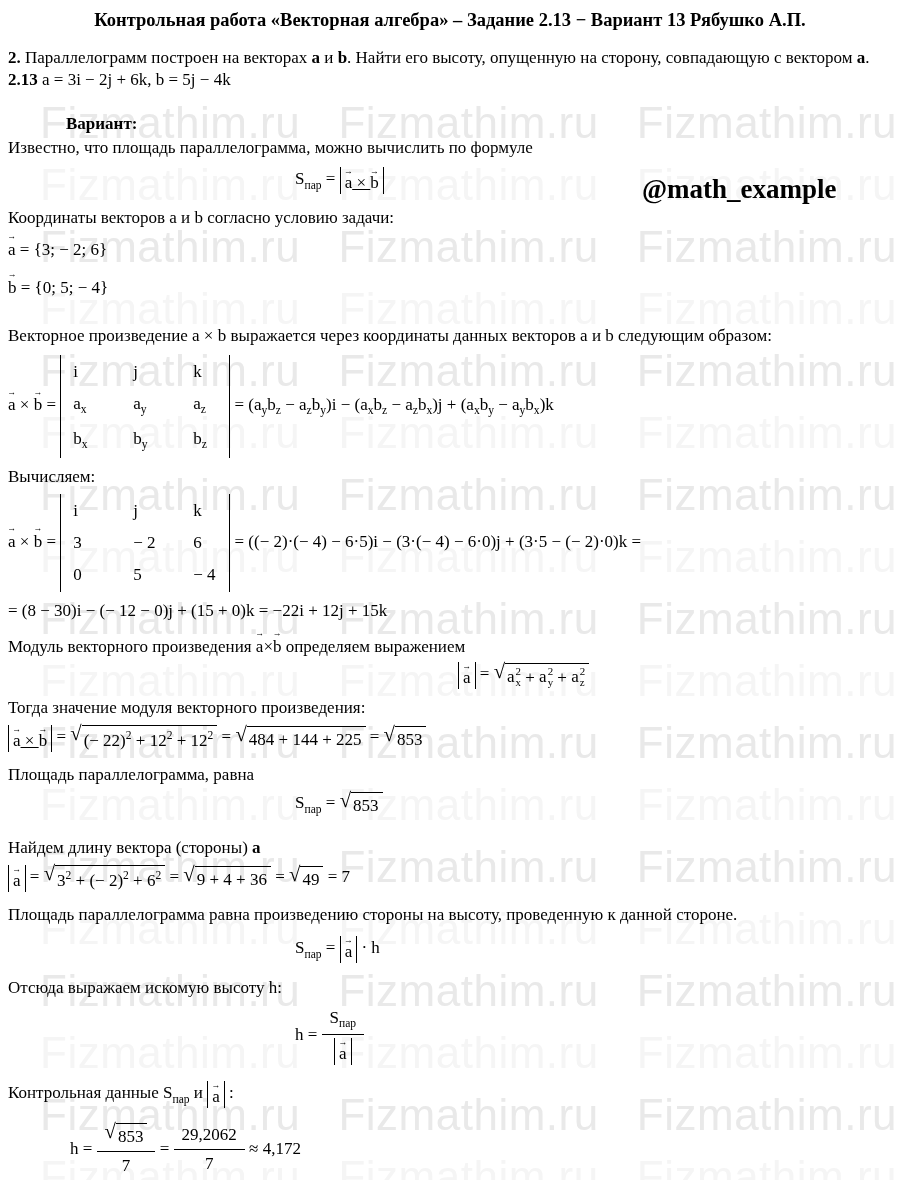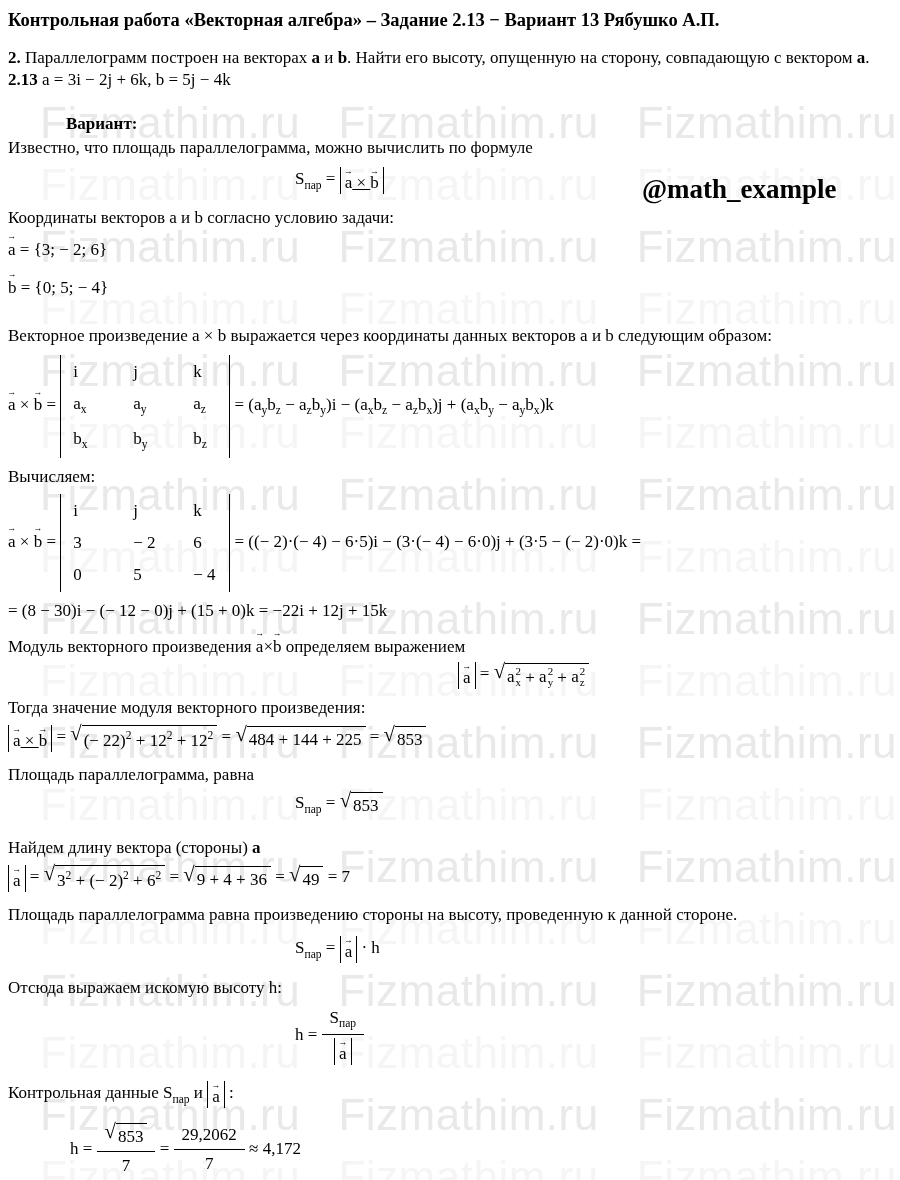--- a/index.html
+++ b/index.html
@@ -8,21 +8,21 @@
     position:relative; width:900px; height:1180px; overflow:hidden; background:#fff;
     font-family:"Liberation Serif","DejaVu Serif",serif; font-size:17px; color:#000;
   }
   .wm { position:absolute; inset:0; z-index:0; }
   .wmrow {
     position:absolute; left:40px; white-space:pre;
     font-family:"Liberation Sans","DejaVu Sans",sans-serif;
     font-size:44px; letter-spacing:.5px;
   }
   .content { position:relative; z-index:1; padding:8px 8px 0 8px; }
-  .title { font-size:18.5px; font-weight:700; text-align:left; margin:0; padding-top:2px; }
+  .title { font-size:18.5px; font-weight:700; text-align:center; margin:0; padding-top:2px; }
   p.body { margin:0; line-height:22px; }
   p.heading { font-weight:700; margin:0; line-height:22px; text-indent:58px; }
   .b { font-weight:700; }
   .fline { white-space:nowrap; line-height:1.3; }
   sub { font-size:.68em; }
   sup { font-size:.68em; }
   .vec { position:relative; display:inline-block; }
   .vec::after {
     content:"→"; position:absolute; left:50%; top:-.78em; transform:translateX(-50%);
     font-size:.52em; line-height:1;

